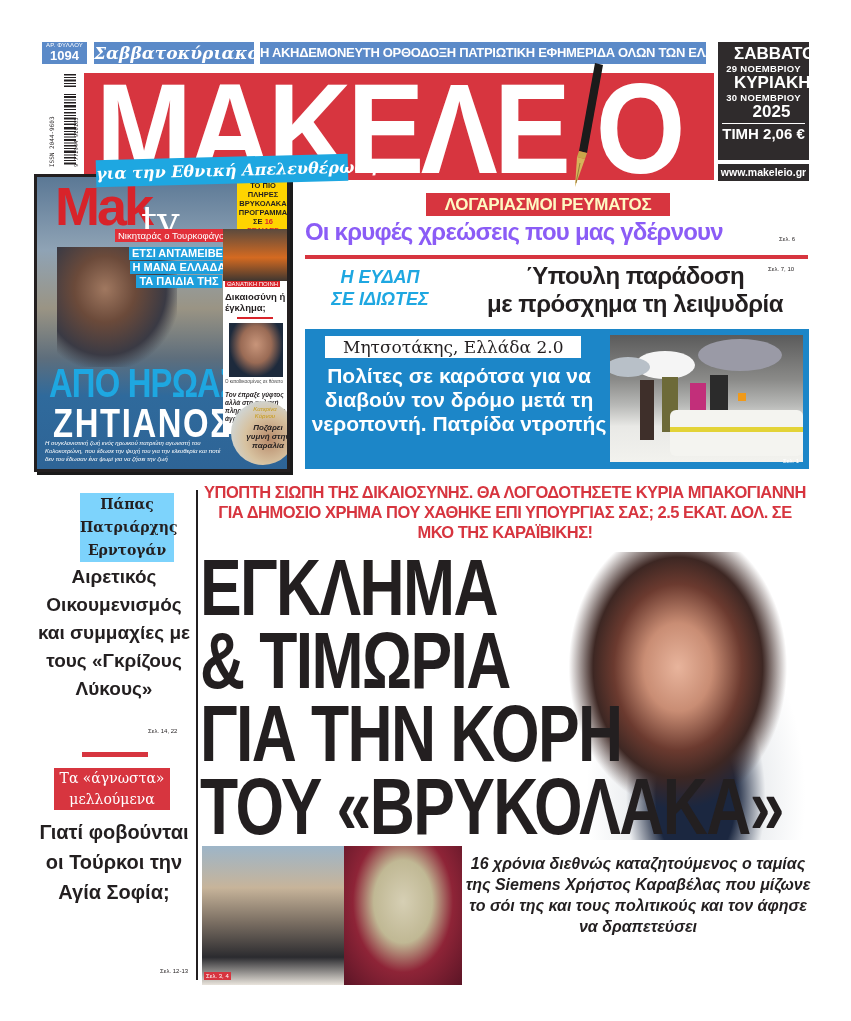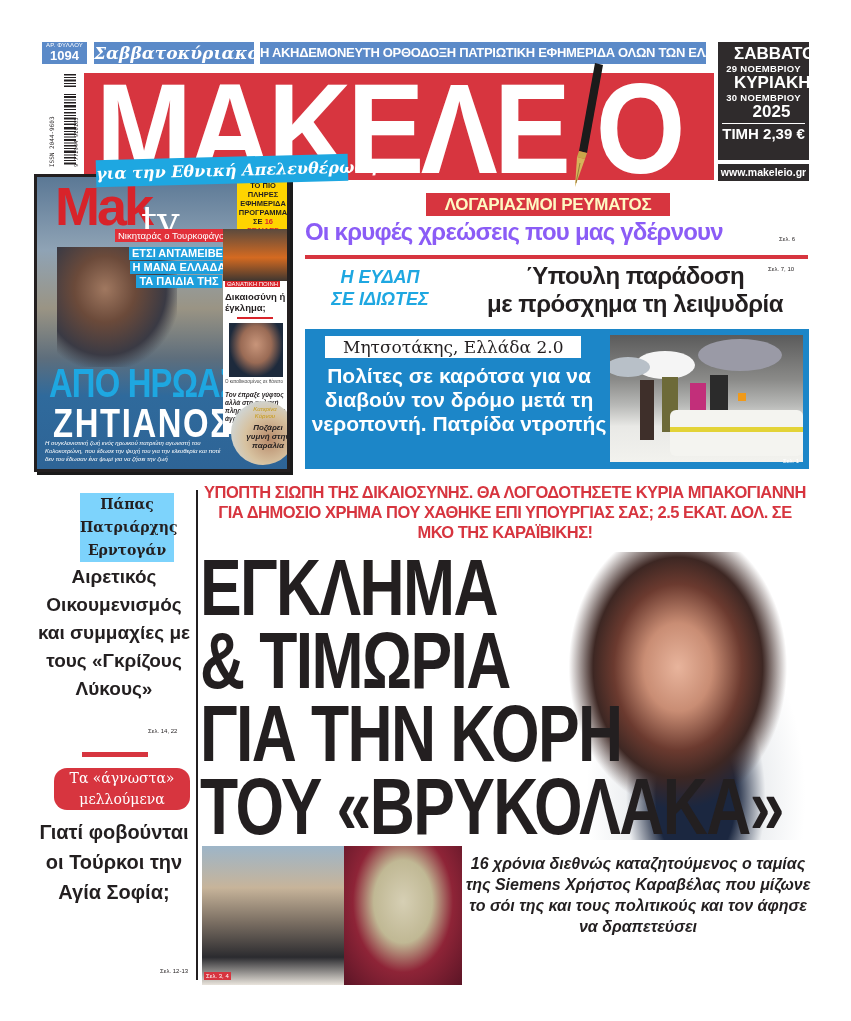--- a/index.html
+++ b/index.html
@@ -63,21 +63,21 @@
   #mitso-kicker { left: 20px; top: 7px; background: #fff; color: #231f20; font-family: "DejaVu Serif", serif; font-size: 17px; padding: 1px 18px; white-space: nowrap; }
   #mitso-headline { left: 4px; top: 35px; width: 300px; color: #fff; font-size: 21px; font-weight: bold; line-height: 24px; text-align: center; letter-spacing: 0px; }
   #mitso-photo { left: 305px; top: 6px; width: 193px; height: 127px; background: linear-gradient(180deg,#5b5b5b 0%,#8a8a88 35%,#b7b8b6 55%,#e9e9e6 72%,#f2f2ee 100%); }
   #mitso-page { left: 478px; top: 129px; color: #fff; font-size: 6px; }
   
   #col-divider { left: 196px; top: 490px; width: 1.5px; height: 490px; background: #231f20; }
   #pope-kicker { left: 80px; top: 493px; width: 94px; background: #7dd3fc; color: #231f20; font-family: "DejaVu Serif", serif; font-weight: bold; font-size: 14px; line-height: 23px; text-align: center; }
   #pope-headline { left: 34px; top: 563px; width: 160px; color: #231f20; font-weight: bold; font-size: 19px; line-height: 28px; text-align: center; }
   #pope-page { left: 148px; top: 728px; font-size: 6px; }
   #left-rule { left: 82px; top: 752px; width: 66px; height: 5px; background: #d7353f; }
-  #unknown-kicker { left: 54px; top: 768px; width: 136px; background: #d7353f; color: #fff; font-family: "DejaVu Serif", serif; font-size: 14px; line-height: 21px; text-align: center; border-radius: 13px; }
+  #unknown-kicker { left: 54px; top: 768px; width: 116px; background: #d7353f; color: #fff; font-family: "DejaVu Serif", serif; font-size: 14px; line-height: 21px; text-align: center; }
   #unknown-headline { left: 34px; top: 817px; width: 160px; color: #231f20; font-weight: bold; font-size: 20px; line-height: 30px; text-align: center; }
   #unknown-page { left: 160px; top: 968px; font-size: 6px; }
   
   #main-kicker { left: 200px; top: 482px; width: 610px; color: #d7353f; font-weight: bold; font-size: 16.5px; line-height: 20px; text-align: center; letter-spacing: -0.5px; }
   #main-photo-woman { left: 555px; top: 552px; width: 256px; height: 288px; background: radial-gradient(ellipse at 48% 40%, #e8b49c 0%, #c98d74 18%, #6b3a2f 34%, #3d2723 45%, transparent 58%), radial-gradient(ellipse at 55% 85%, #1b2740 0%, #1b2740 20%, #eef0f2 35%, transparent 55%); }
   .hl { position:absolute; left: 200px; font-size: 80px; font-weight: bold; color: #231f20; line-height: 80px; letter-spacing: -2px; white-space: nowrap; transform: scaleX(0.78); transform-origin: left top; }
   #main-photos { left: 202px; top: 846px; width: 260px; height: 140px; }
   #main-photo-family { left: 0; top: 0; width: 142px; height: 139px; background: linear-gradient(180deg,#9db5c8 0%,#c7b49a 30%,#7a6e62 55%,#2b2b2f 80%,#e9e4dc 100%); }
   #main-photo-money { left: 142px; top: 0; width: 118px; height: 139px; background: radial-gradient(ellipse at 50% 40%, #d6cfb4 0%, #c0b894 35%, #8e2437 60%, #5b1526 100%); }
   #main-photo-page { left: 2px; top: 126px; background: #d7353f; color: #fff; font-size: 6px; padding: 1px 2px; }
@@ -138,31 +138,31 @@
   <polygon points="12,94 20,96 10,124" fill="#d6b35a"></polygon>
   <line x1="15" y1="100" x2="11" y2="120" stroke="#6e5a25" stroke-width="0.6"></line>
 </svg>
 
 <div id="date-box" class="abs">
   <span class="big" style="margin-top:3px">ΣΑΒΒΑΤΟ</span>
   <span class="sm">29 ΝΟΕΜΒΡΙΟΥ</span>
   <span class="big">ΚΥΡΙΑΚΗ</span>
   <span class="sm">30 ΝΟΕΜΒΡΙΟΥ</span>
   <span class="big">2025</span>
-  <span class="price">ΤΙΜΗ 2,39 €</span>
+  <span class="price">ΤΙΜΗ 2,06 €</span>
 </div>
 <div id="website" class="abs">www.makeleio.gr</div>
 
 <div id="tv" class="abs">
   <div id="tv-man" class="abs"></div>
   <div id="tv-logo-mak" class="abs">Mak</div>
   <div id="tv-logo-tv" class="abs">tv</div>
   <div id="tv-tag" class="abs">
     <div>ΤΟ ΠΙΟ ΠΛΗΡΕΣ</div>
-    <div>ΕΦΗΜΕΡΙΔΑ</div>
+    <div>ΒΡΥΚΟΛΑΚΑ</div>
     <div>ΠΡΟΓΡΑΜΜΑ</div>
     <div><span>ΣΕ </span><b>16 ΣΕΛΙΔΕΣ</b></div>
   </div>
   <div id="tv-red-label" class="abs">Νικηταράς ο Τουρκοφάγος</div>
   <div id="tv-blue-label" class="abs">
     <span>ΕΤΣΙ ΑΝΤΑΜΕΙΒΕΙ</span><br>
     <span>Η ΜΑΝΑ ΕΛΛΑΔΑ</span><br>
     <span>ΤΑ ΠΑΙΔΙΑ ΤΗΣ</span>
   </div>
   <div id="tv-hero1" class="abs">ΑΠΟ ΗΡΩΑΣ</div>

